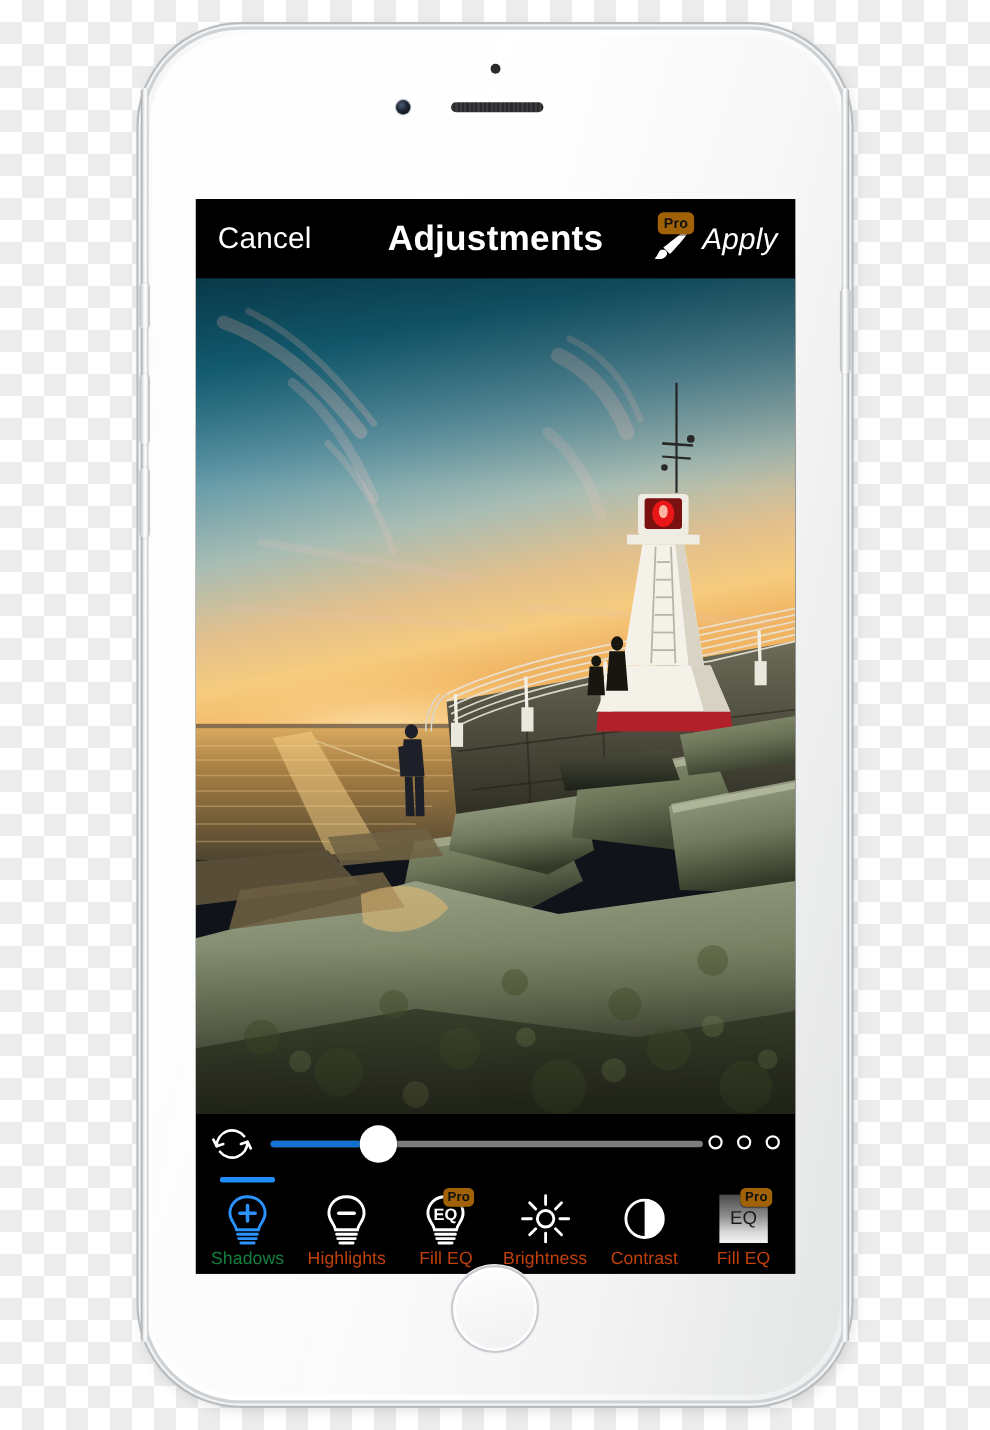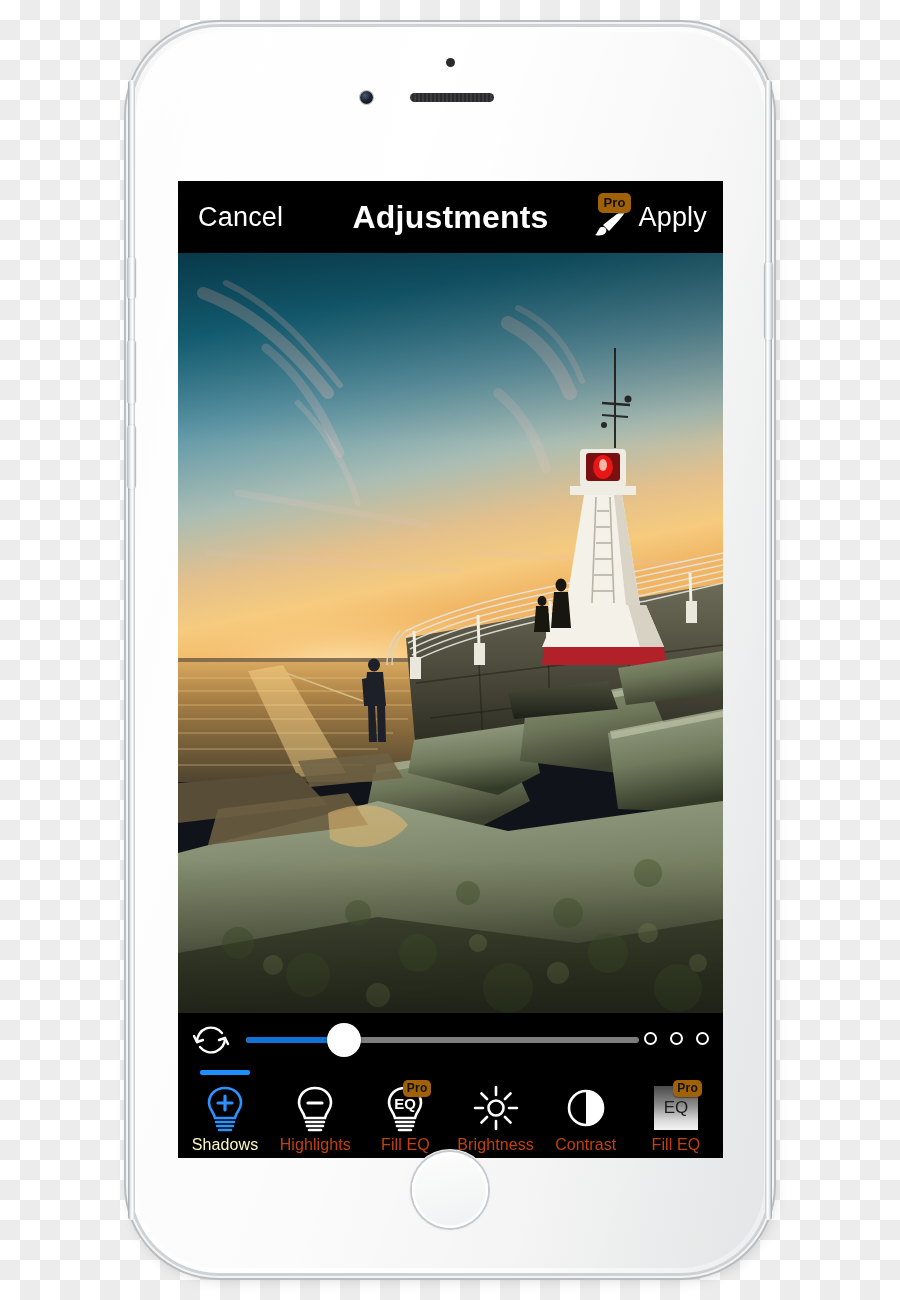--- a/index.html
+++ b/index.html
@@ -80,21 +80,21 @@
   .nav-title{position:absolute;left:50%;top:50%;transform:translate(-50%,-50%);
     color:#fff;font-size:32px;font-weight:bold;letter-spacing:.2px;}
   .nav-right{position:absolute;right:16px;top:50%;transform:translateY(-50%);
     display:flex;align-items:center;gap:8px;}
   .brush-wrap{position:relative;width:44px;height:42px;}
   .brush-icon{position:absolute;left:2px;bottom:0;width:40px;height:32px;}
   .pro-badge{position:absolute;background:#a16207;color:#111;border-radius:5px;
     font-size:13px;font-weight:bold;line-height:1;padding:3px 5px 4px;letter-spacing:.2px;
     box-shadow:0 1px 1px rgba(0,0,0,.4);}
   .pro-nav{left:12px;top:-3px;}
-  .nav-apply{color:#fff;font-size:27px;letter-spacing:.2px;}
+  .nav-apply{color:#fff;font-size:27px;letter-spacing:.2px;font-style:italic;}
 
   
   .photo{position:relative;width:545px;height:760px;overflow:hidden;background:#10131a;}
   .photo svg{display:block;width:100%;height:100%;}
 
   
   .controls{position:relative;width:545px;height:145px;background:#000;}
   .slider-row{position:relative;height:55px;}
   .reset-icon{position:absolute;left:10px;top:4px;width:46px;height:46px;}
   .slider{position:absolute;left:68px;right:84px;top:24px;height:6px;}
@@ -106,21 +106,21 @@
   .dot{width:13px;height:13px;border-radius:50%;border:2px solid #fff;box-sizing:border-box;}
 
   .tools{position:relative;display:flex;height:90px;padding:0 2px;}
   .tool{position:relative;flex:1;display:flex;flex-direction:column;align-items:center;
     justify-content:flex-end;padding-bottom:4px;}
   .tool-ind{position:absolute;top:2px;left:50%;transform:translateX(-50%);
     width:50px;height:5px;background:#1f8fff;border-radius:2px;}
   .tool-icon{position:relative;width:48px;height:52px;display:flex;align-items:center;justify-content:center;}
   .tool-icon svg{width:46px;height:50px;}
   .tool-label{color:#c2410c;font-size:16px;margin-top:2px;letter-spacing:.1px;}
-  .tool.active .tool-label{color:#fef9c3;}
+  .tool.active .tool-label{color:#15803d;}
   .pro-tool{top:-2px;right:-2px;font-size:12px;padding:2px 4px 3px;}
   .toneeq-box{width:44px;height:44px;display:flex;align-items:center;justify-content:center;
     background:linear-gradient(180deg,#4a4a4a 0%,#8f8f8f 45%,#d9d9d9 78%,#f4f4f4 100%);
     color:#1b1b1b;font-size:17px;}
 </style>
 </head>
 <body>
 
 <div class="stage">
 

